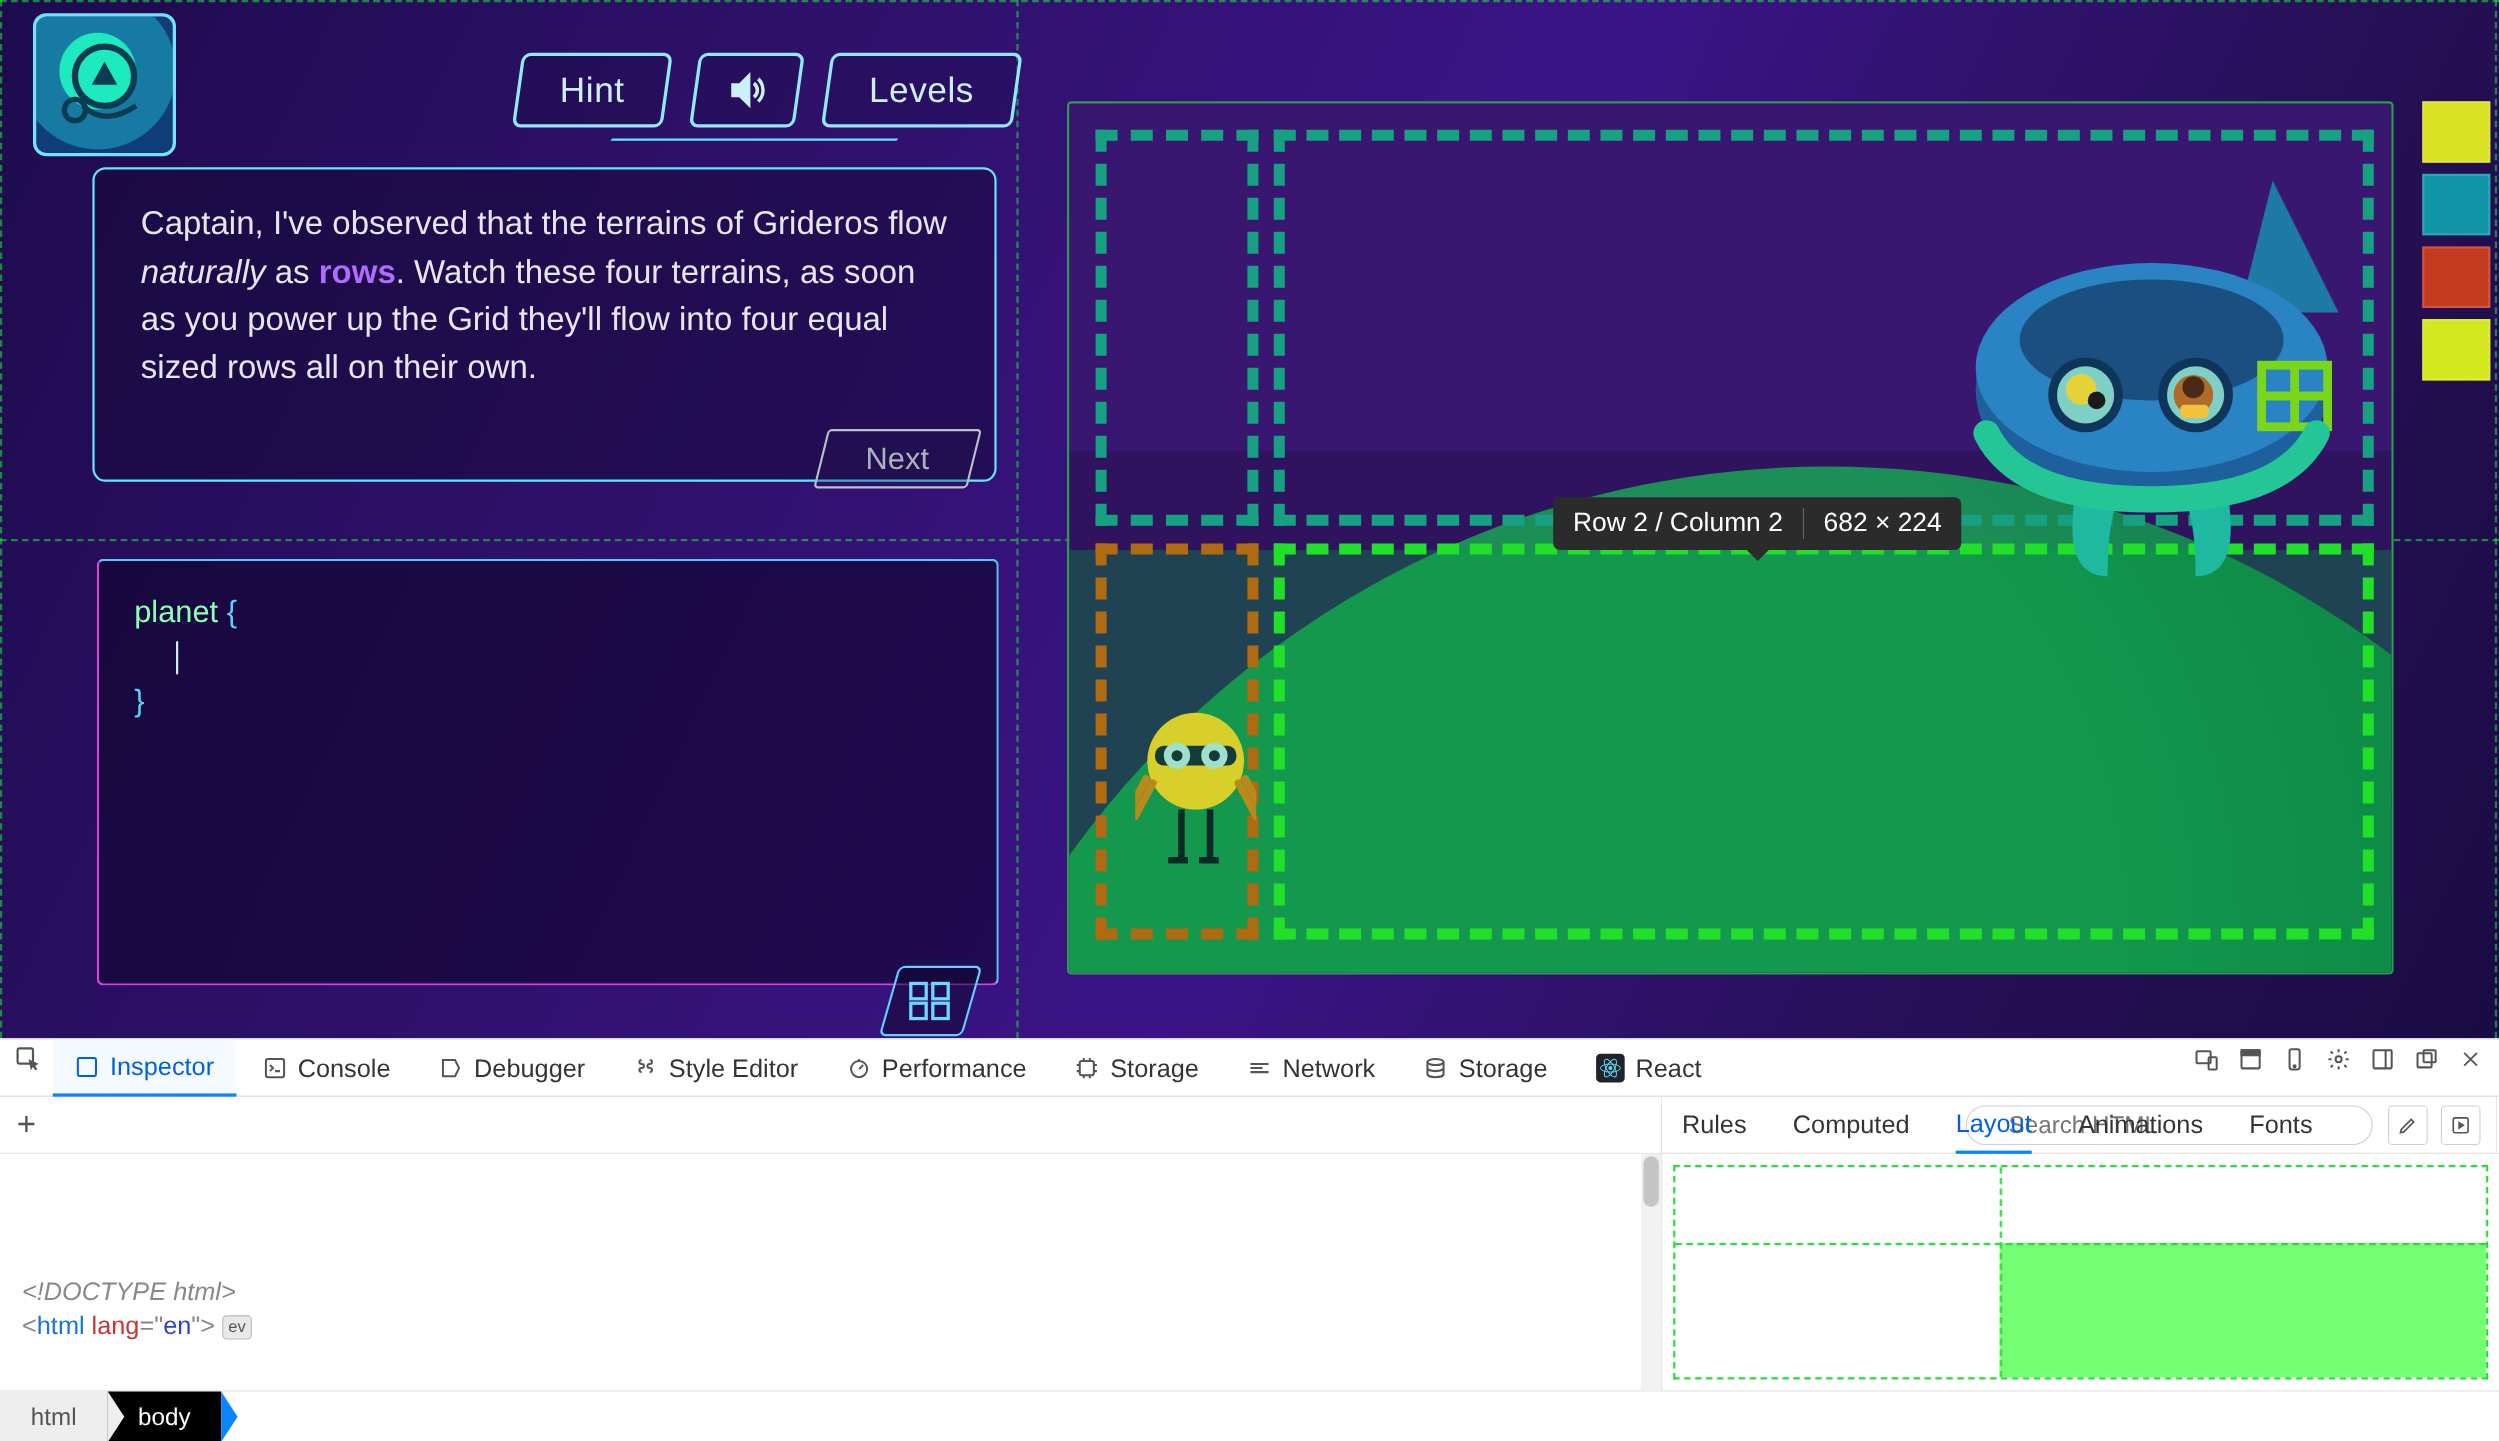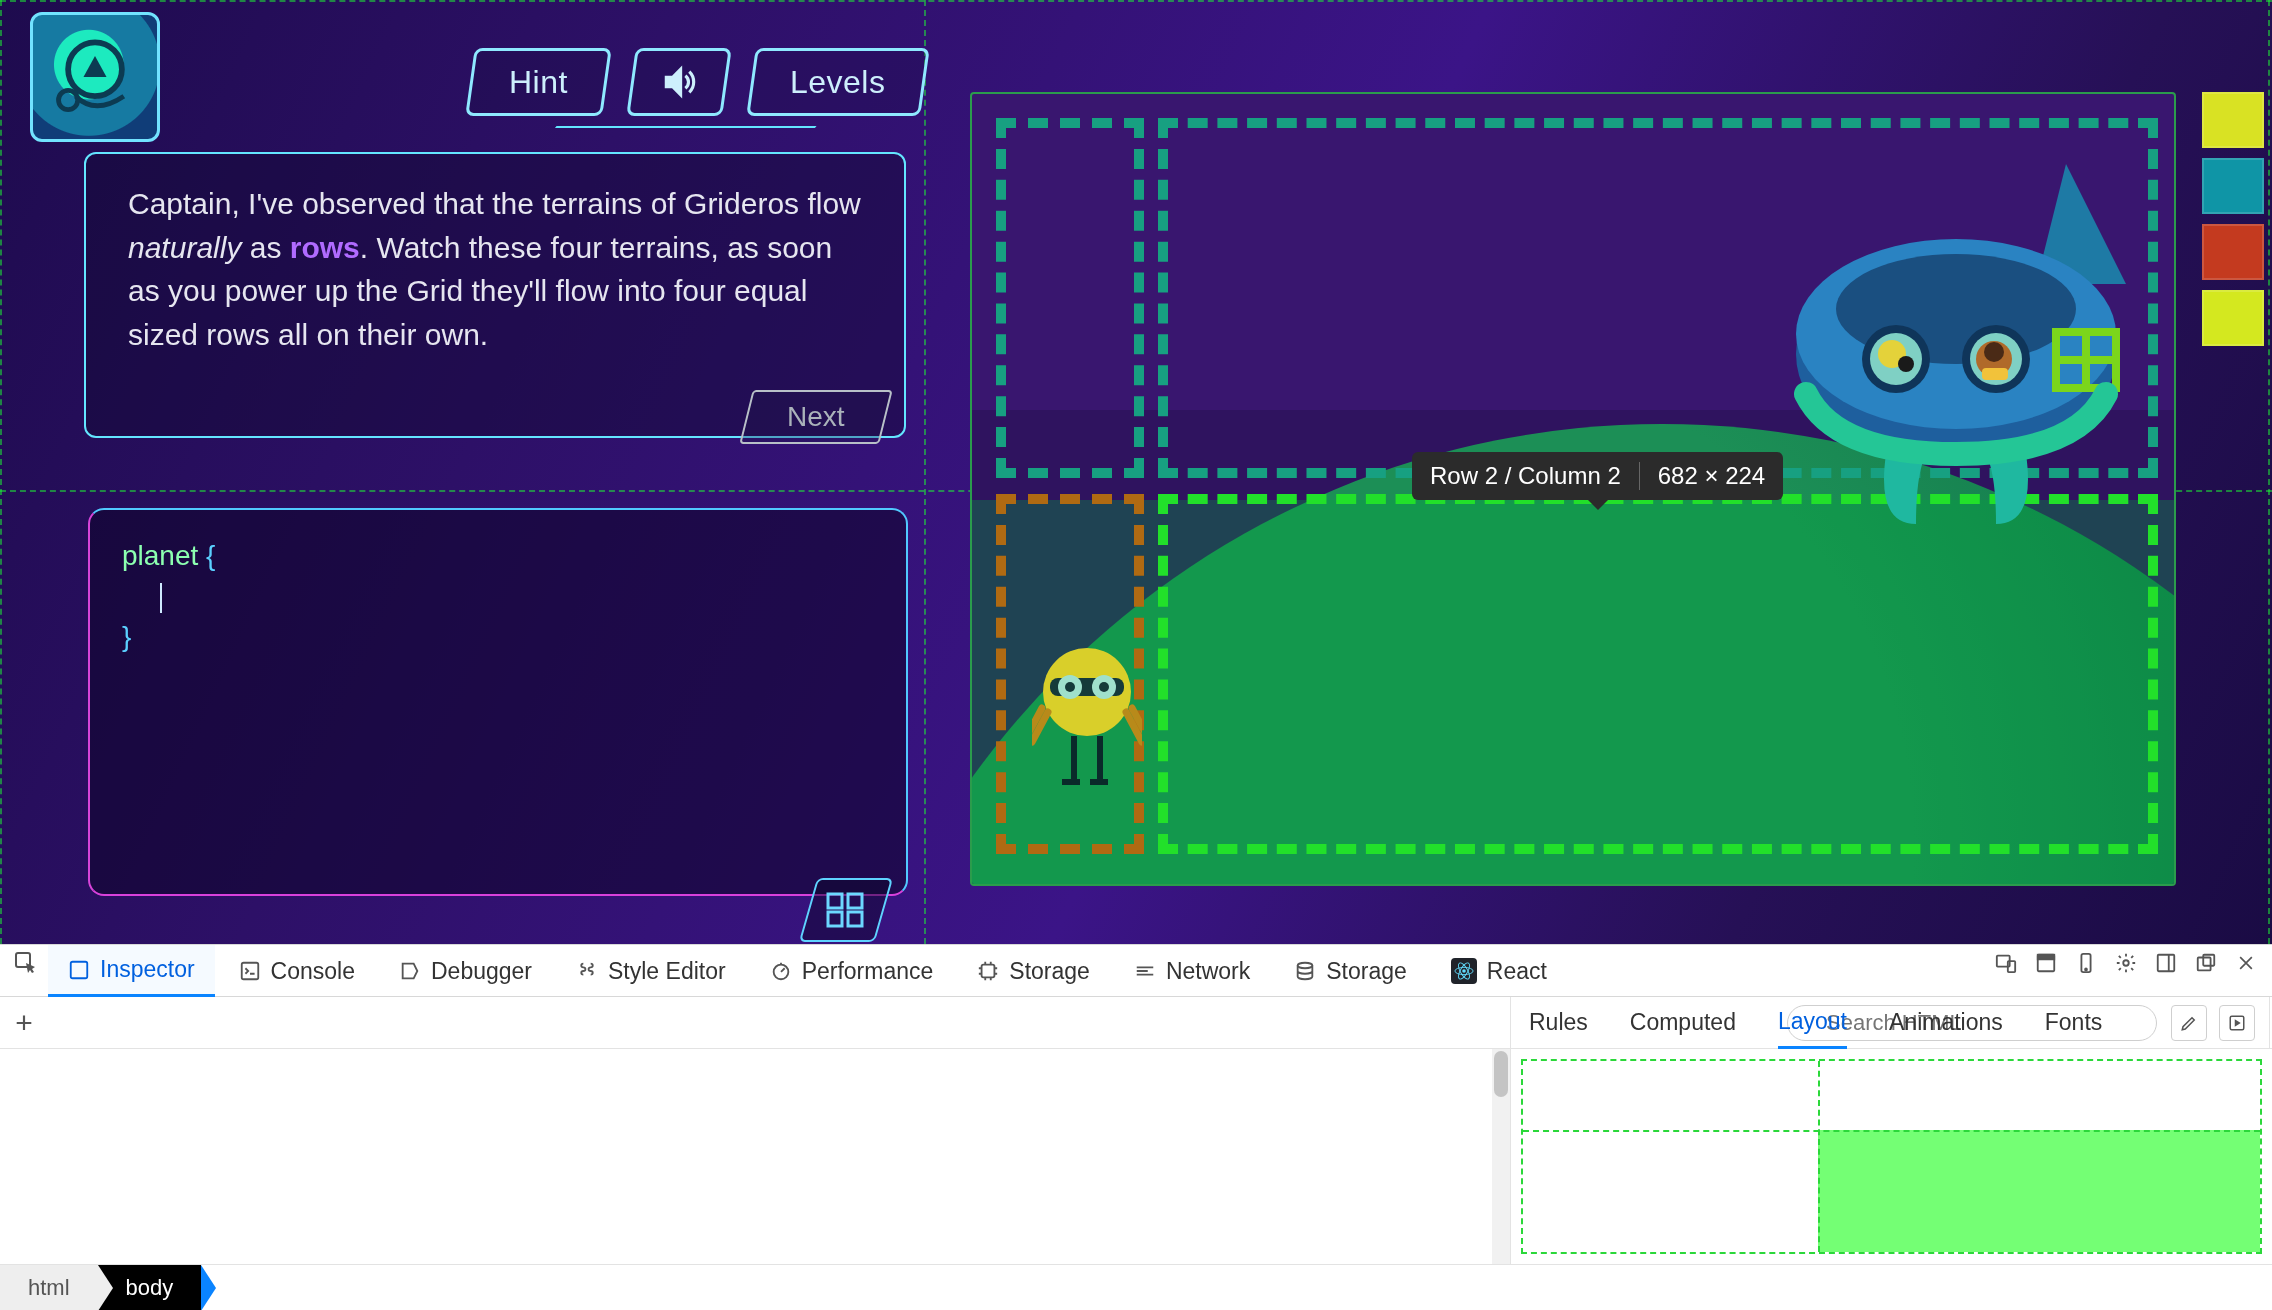--- a/index.html
+++ b/index.html
@@ -19,21 +19,21 @@
   .tbtn>span{transform:skewX(8deg);display:flex;align-items:center;gap:12px}
   .tbtn.snd{padding:0 26px}
   
   .instr{position:absolute;left:84px;top:152px;width:822px;border:2px solid #64e6ff;border-radius:12px;background:rgba(18,8,50,.45);padding:28px 40px 80px 42px;color:#e6e6f0;font-size:30px;line-height:1.45}
   .instr em{font-style:italic}
   .instr b{color:#b06bff;font-weight:700}
   .next{position:absolute;right:18px;bottom:-8px;width:140px;height:54px;border:2px solid #b8c0c8;color:#aab2ba;font-size:28px;display:flex;align-items:center;justify-content:center;background:rgba(30,20,70,.3);transform:skewX(-14deg);border-radius:4px;cursor:pointer}
   .next span{transform:skewX(14deg)}
   .instr::before{content:"";position:absolute;right:100px;top:-28px;width:260px;height:28px;border-top:2px solid #64e6ff;transform:skewX(-40deg)}
   
-  .codep{position:absolute;left:88px;top:508px;width:820px;height:388px;border:2px solid #51c9ff;border-left-color:#d744d9;border-bottom-color:#d941dc;border-radius:16px;background:rgba(12,4,40,.55);padding:26px 32px;font-family:"Courier New",monospace;font-size:28px;color:#8cffb0;line-height:1.45}
+  .codep{position:absolute;left:88px;top:508px;width:820px;height:388px;border:2px solid #51c9ff;border-left-color:#d744d9;border-bottom-color:#d941dc;border-radius:6px;background:rgba(12,4,40,.55);padding:26px 32px;font-family:"Courier New",monospace;font-size:28px;color:#8cffb0;line-height:1.45}
   .codep .brace{color:#5bd0ff}
   .codep .caret{display:inline-block;width:2px;height:30px;background:#cfeaff;vertical-align:middle;margin-left:38px}
   .gridico{position:absolute;right:22px;bottom:-48px;width:76px;height:64px;border:2px solid #5fd3ff;border-radius:6px;display:flex;align-items:center;justify-content:center;transform:skewX(-16deg);background:rgba(14,6,44,.5);cursor:pointer}
   .gridico svg{transform:skewX(16deg)}
   
   .game{position:absolute;left:970px;top:92px;width:1206px;height:794px;border:2px solid #2b9c4c;border-radius:4px;overflow:hidden;background:linear-gradient(180deg,#39166f 0 40%,#2f135f 40% 100%)}
   .planet{position:absolute;left:-160px;top:330px;width:1700px;height:1700px;border-radius:50%;background:radial-gradient(circle at 35% 25%,#1c8f56 0 30%,#0f6e48 60%,#0a5a3d 100%)}
   .bigoverlay{position:absolute;left:0;top:406px;width:100%;height:100%;background:rgba(0,170,60,.32)}
   
   .cell{position:absolute;border:10px dashed;}
@@ -363,20 +363,25 @@
 
   <div class="sidetabs">
     <div class="stab">Rules</div>
     <div class="stab">Computed</div>
     <div class="stab active">Layout</div>
     <div class="stab">Animations</div>
     <div class="stab">Fonts</div>
   </div>
 
   <div class="markupwrap">
+    <div class="markup">
+      <div class="l doctype">&lt;!DOCTYPE html&gt;</div>
+      <div class="l"><span class="ang">&lt;</span><span class="tag">html</span> <span class="attr">lang</span><span class="ang">="</span><span class="valp">en</span><span class="ang">"&gt;</span><span class="ev">ev</span></div>
+
+    </div>
     <div class="scrollbar">
         <div class="thumb"></div>
       </div>
   </div>
 
   <div class="layoutpane">
     <div class="lg">
       <div class="fill"></div>
       <div class="vline"></div>
       <div class="hline"></div>

